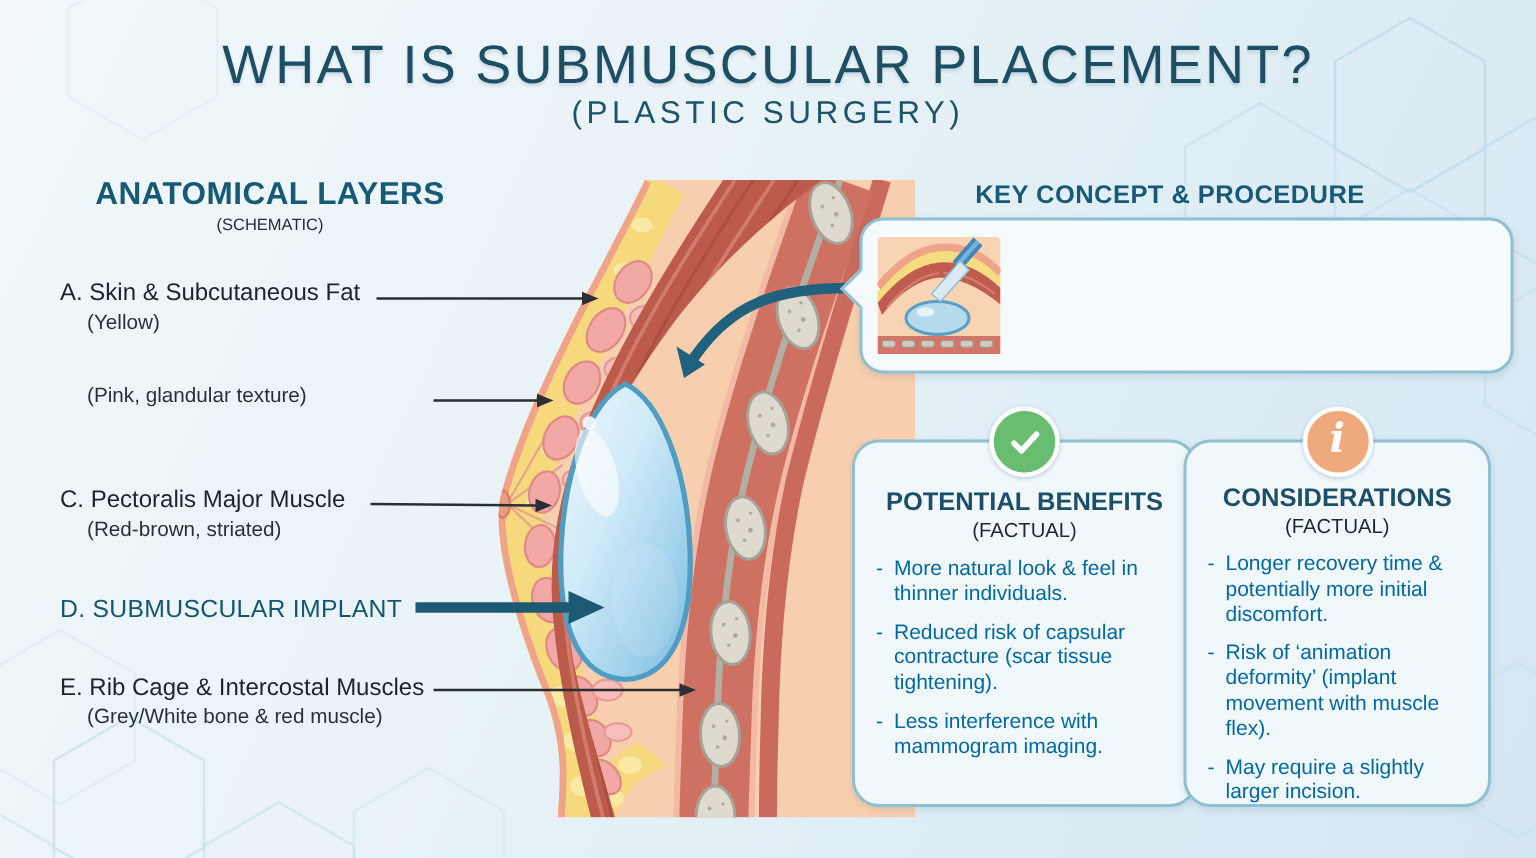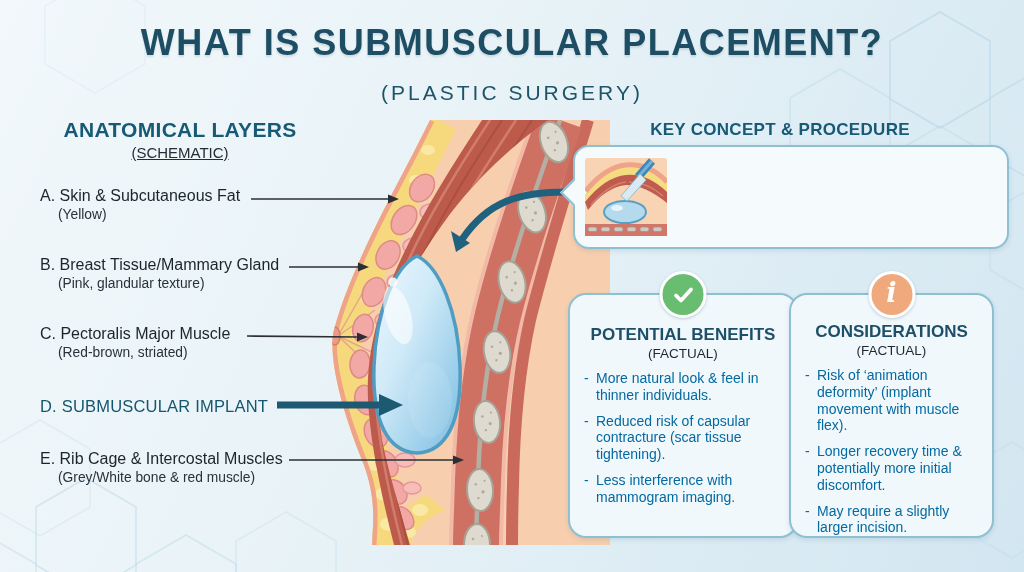--- a/index.html
+++ b/index.html
@@ -8,28 +8,28 @@
     background:linear-gradient(115deg,#f2f8fb 0%,#e7f2f7 45%,#d2e6f1 100%);
     font-family:"Liberation Sans", sans-serif;
   }
   svg { display:block; }
 
   
   .hex-layer { position:absolute; inset:0; z-index:1; pointer-events:none; }
 
   
   .title-wrap { position:absolute; left:0; right:0; top:22px; text-align:center; z-index:3; }
-  .title-main { font-size:36px; font-weight:bold; letter-spacing:1.5px; color:#1d4e63;
+  .title-main { font-size:36px; font-weight:normal; letter-spacing:1.5px; color:#1d4e63;
                 text-shadow:0 2px 2px rgba(30,70,95,.14); }
-  .title-sub  { margin-top:17px; font-size:21px; letter-spacing:3px; color:#1d5468; font-weight:500; }
+  .title-sub  { margin-top:0; font-size:21px; letter-spacing:3px; color:#1d5468; font-weight:500; }
 
   
   .anat-head { position:absolute; left:30px; top:118px; width:300px; text-align:center; z-index:3; }
   .anat-head-title { font-size:21px; font-weight:bold; color:#175a75; letter-spacing:.3px; }
-  .anat-head-sub { margin-top:2px; font-size:15px; color:#242e36;text-decoration:underline; }
+  .anat-head-sub { margin-top:2px; font-size:11px; color:#242e36; }
   .anat-label { position:absolute; left:40px; z-index:3; }
   .anat-name { font-size:16px; line-height:20px; color:#1c242c; }
   .anat-name.teal-bold { font-weight:normal; color:#14566f; font-size:16.5px; letter-spacing:.2px; }
   .anat-detail { font-size:13.8px; line-height:18px; color:#28323a; padding-left:18px; }
   .pos-a { top:186px; } .pos-b { top:255px; } .pos-c { top:324px; } .pos-d { top:396px; } .pos-e { top:449px; }
 
   
   .illustration { position:absolute; left:330px; top:120px; width:280px; height:425px; z-index:2; }
 
   
@@ -100,21 +100,20 @@
   <div class="anat-head">
     <div class="anat-head-title">ANATOMICAL LAYERS</div>
     <div class="anat-head-sub">(SCHEMATIC)</div>
   </div>
 
   <div class="anat-label pos-a">
     <div class="anat-name">A. Skin &amp; Subcutaneous Fat</div>
     <div class="anat-detail">(Yellow)</div>
   </div>
   <div class="anat-label pos-b">
-    <div class="anat-name">B. Breast Tissue/Mammary Gland</div>
     <div class="anat-detail">(Pink, glandular texture)</div>
   </div>
   <div class="anat-label pos-c">
     <div class="anat-name">C. Pectoralis Major Muscle</div>
     <div class="anat-detail">(Red-brown, striated)</div>
   </div>
   <div class="anat-label pos-d">
     <div class="anat-name teal-bold">D. SUBMUSCULAR IMPLANT</div>
   </div>
   <div class="anat-label pos-e">
@@ -299,19 +298,19 @@
     </ul>
   </div>
 
   <div class="panel panel-considerations right-col">
     <div class="panel-icon icon-orange">
       <span class="info-i">i</span>
     </div>
     <div class="panel-title">CONSIDERATIONS</div>
     <div class="panel-sub">(FACTUAL)</div>
     <ul>
+      <li>Longer recovery time &amp; potentially more initial discomfort.</li>
       <li>Risk of ‘animation deformity’ (implant movement with muscle flex).</li>
-      <li>Longer recovery time &amp; potentially more initial discomfort.</li>
       <li>May require a slightly larger incision.</li>
     </ul>
   </div>
 
 </div>
 
 </body></html>

